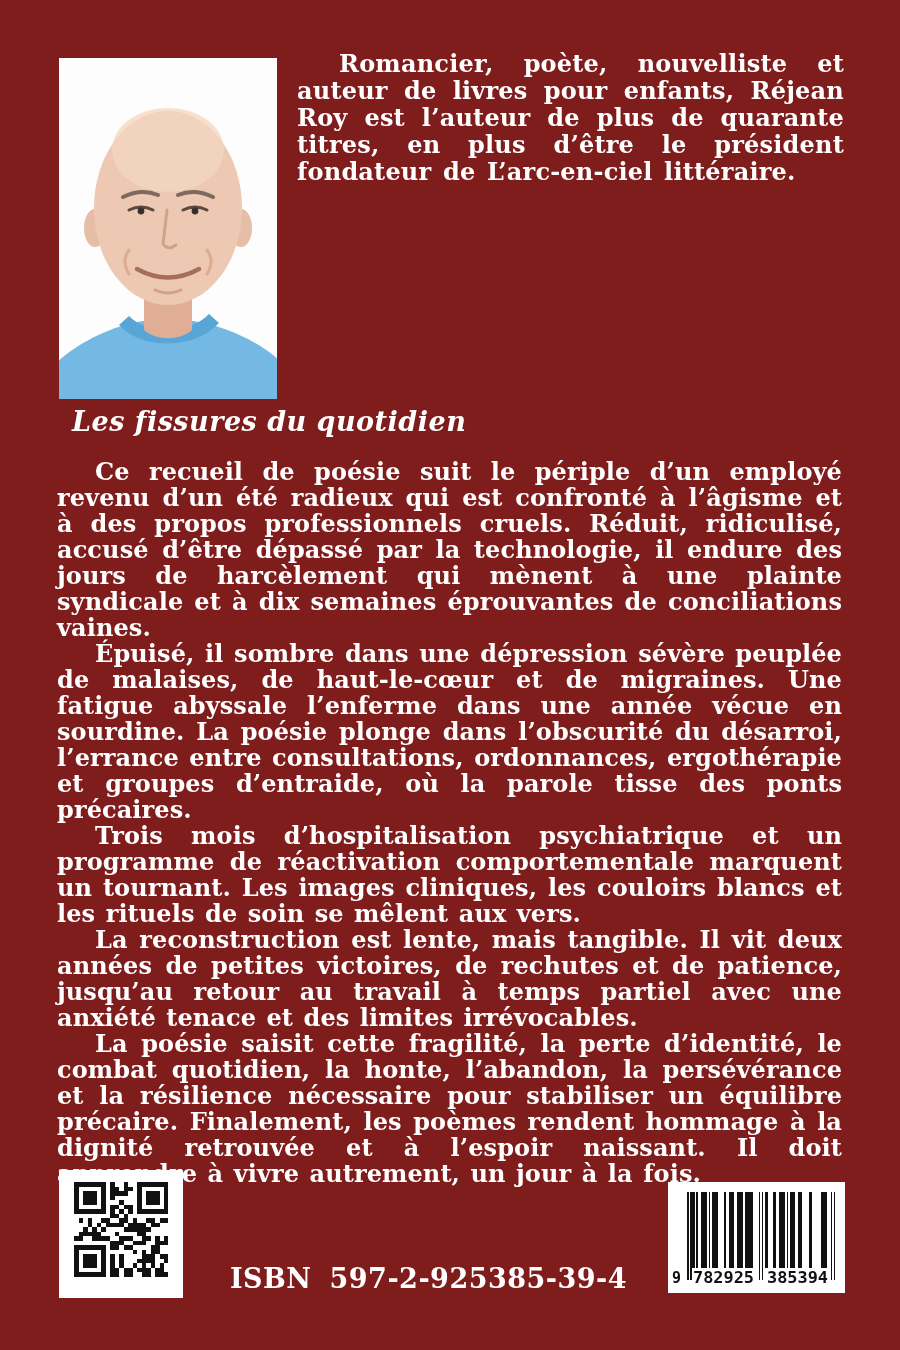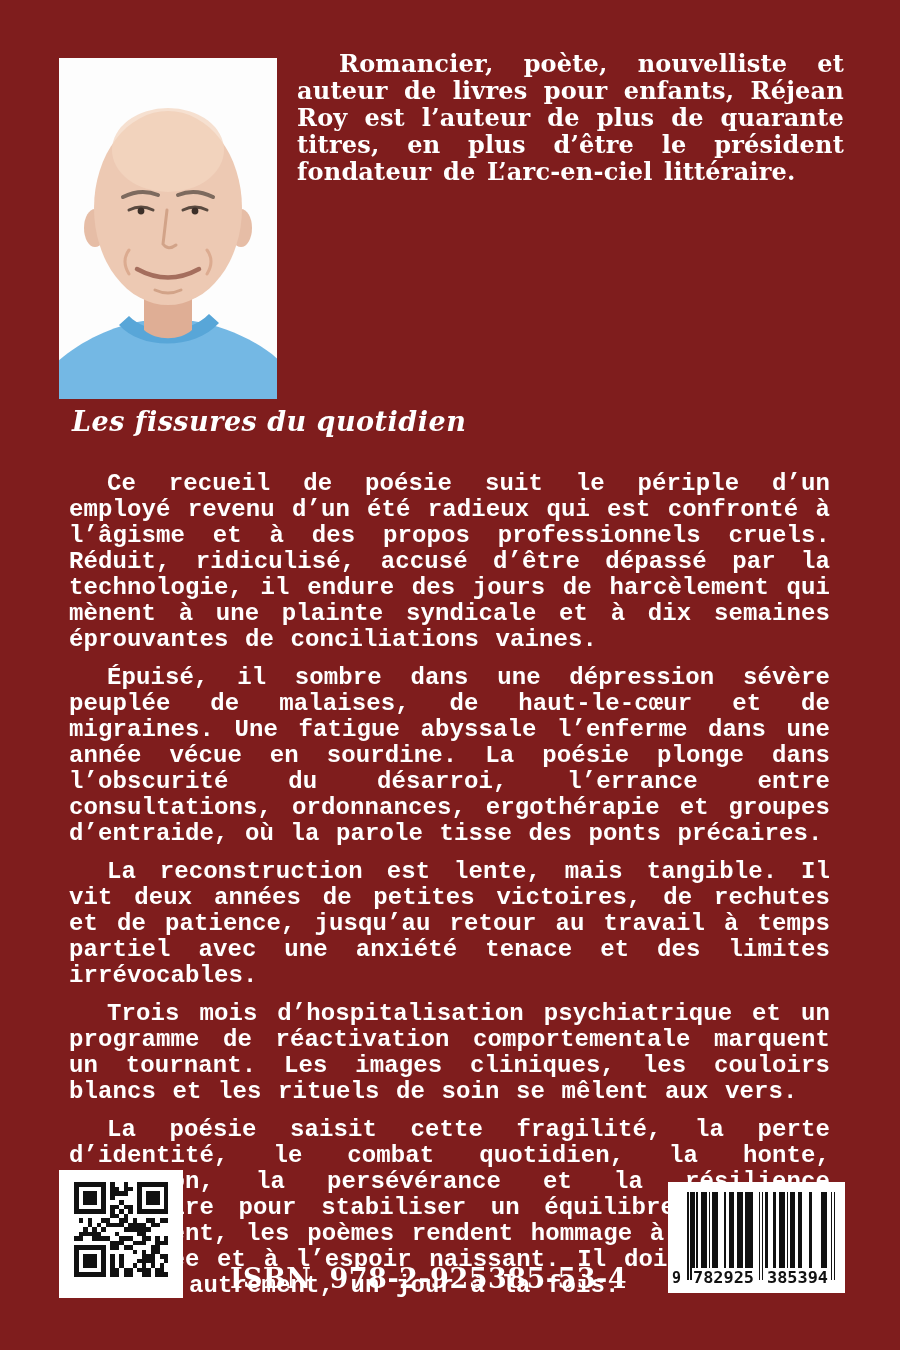--- a/index.html
+++ b/index.html
@@ -37,21 +37,21 @@
     font-style:italic; font-size:27px; letter-spacing:0.5px;margin-left:12px;
   }
 
   
   .synopsis-block {
     position:absolute; left:57px; top:459px; width:785px;
     text-align:justify;
     font-size:24px; line-height:26px;
     letter-spacing:0.1px; word-spacing:2px;
   }
-  .synopsis-block p { margin:12px; text-indent:38px;font-family:Liberation Mono, monospace; }
+  .synopsis-block p { margin:0; text-indent:38px; }
 
   
   .qr-box {
     position:absolute; left:59px; top:1170px;
     width:124px; height:128px;
     background:#fff;
   }
   .qr-box svg { display:block; margin:12px auto 0 auto; }
 
   
@@ -110,22 +110,22 @@
 
   <div class="bio-block">
     <p>Romancier, poète, nouvelliste et auteur de livres pour enfants, Réjean Roy est l’auteur de plus de quarante titres, en plus d’être le président fondateur de L’arc-en-ciel littéraire.</p>
   </div>
 
   <div class="book-title">Les fissures du quotidien</div>
 
   <div class="synopsis-block">
     <p>Ce recueil de poésie suit le périple d’un employé revenu d’un été radieux qui est confronté à l’âgisme et à des propos professionnels cruels. Réduit, ridiculisé, accusé d’être dépassé par la technologie, il endure des jours de harcèlement qui mènent à une plainte syndicale et à dix semaines éprouvantes de conciliations vaines.</p>
     <p>Épuisé, il sombre dans une dépression sévère peuplée de malaises, de haut-le-cœur et de migraines. Une fatigue abyssale l’enferme dans une année vécue en sourdine. La poésie plonge dans l’obscurité du désarroi, l’errance entre consultations, ordonnances, ergothérapie et groupes d’entraide, où la parole tisse des ponts précaires.</p>
+    <p>Trois mois d’hospitalisation psychiatrique et un programme de réactivation comportementale marquent un tournant. Les images cliniques, les couloirs blancs et les rituels de soin se mêlent aux vers.</p>
     <p>La reconstruction est lente, mais tangible. Il vit deux années de petites victoires, de rechutes et de patience, jusqu’au retour au travail à temps partiel avec une anxiété tenace et des limites irrévocables.</p>
-    <p>Trois mois d’hospitalisation psychiatrique et un programme de réactivation comportementale marquent un tournant. Les images cliniques, les couloirs blancs et les rituels de soin se mêlent aux vers.</p>
     <p>La poésie saisit cette fragilité, la perte d’identité, le combat quotidien, la honte, l’abandon, la persévérance et la résilience nécessaire pour stabiliser un équilibre précaire. Finalement, les poèmes rendent hommage à la dignité retrouvée et à l’espoir naissant. Il doit apprendre à vivre autrement, un jour à la fois.</p>
   </div>
 
   <div class="qr-box" id="qr-box">
       <svg width="94.5" height="94.5" viewBox="0 0 94.5 94.5" shape-rendering="crispEdges">
         <rect x="0" y="0" width="4.5" height="4.5" fill="#111"></rect>
         <rect x="4.5" y="0" width="4.5" height="4.5" fill="#111"></rect>
         <rect x="9" y="0" width="4.5" height="4.5" fill="#111"></rect>
         <rect x="13.5" y="0" width="4.5" height="4.5" fill="#111"></rect>
         <rect x="18" y="0" width="4.5" height="4.5" fill="#111"></rect>
@@ -352,21 +352,21 @@
         <rect x="54" y="90" width="4.5" height="4.5" fill="#111"></rect>
         <rect x="67.5" y="90" width="4.5" height="4.5" fill="#111"></rect>
         <rect x="72" y="90" width="4.5" height="4.5" fill="#111"></rect>
         <rect x="81" y="90" width="4.5" height="4.5" fill="#111"></rect>
         <rect x="85.5" y="90" width="4.5" height="4.5" fill="#111"></rect>
         <rect x="90" y="90" width="4.5" height="4.5" fill="#111"></rect>
       </svg>
     </div>
 
   <div class="isbn-line">
-    <span class="isbn-label">ISBN</span><span>978-2-925385-53-4</span>
+    <span class="isbn-label">ISBN</span><span>597-2-925385-39-4</span>
   </div>
 
   <div class="barcode-box" id="barcode-box">
       <svg viewBox="0 0 177 111" shape-rendering="crispEdges">
         <rect x="19.00" y="10" width="1.56" height="88" fill="#111"></rect>
         <rect x="22.12" y="10" width="1.56" height="88" fill="#111"></rect>
         <rect x="23.68" y="10" width="1.56" height="76" fill="#111"></rect>
         <rect x="25.24" y="10" width="1.56" height="76" fill="#111"></rect>
         <rect x="28.36" y="10" width="1.56" height="76" fill="#111"></rect>
         <rect x="33.04" y="10" width="1.56" height="76" fill="#111"></rect>

